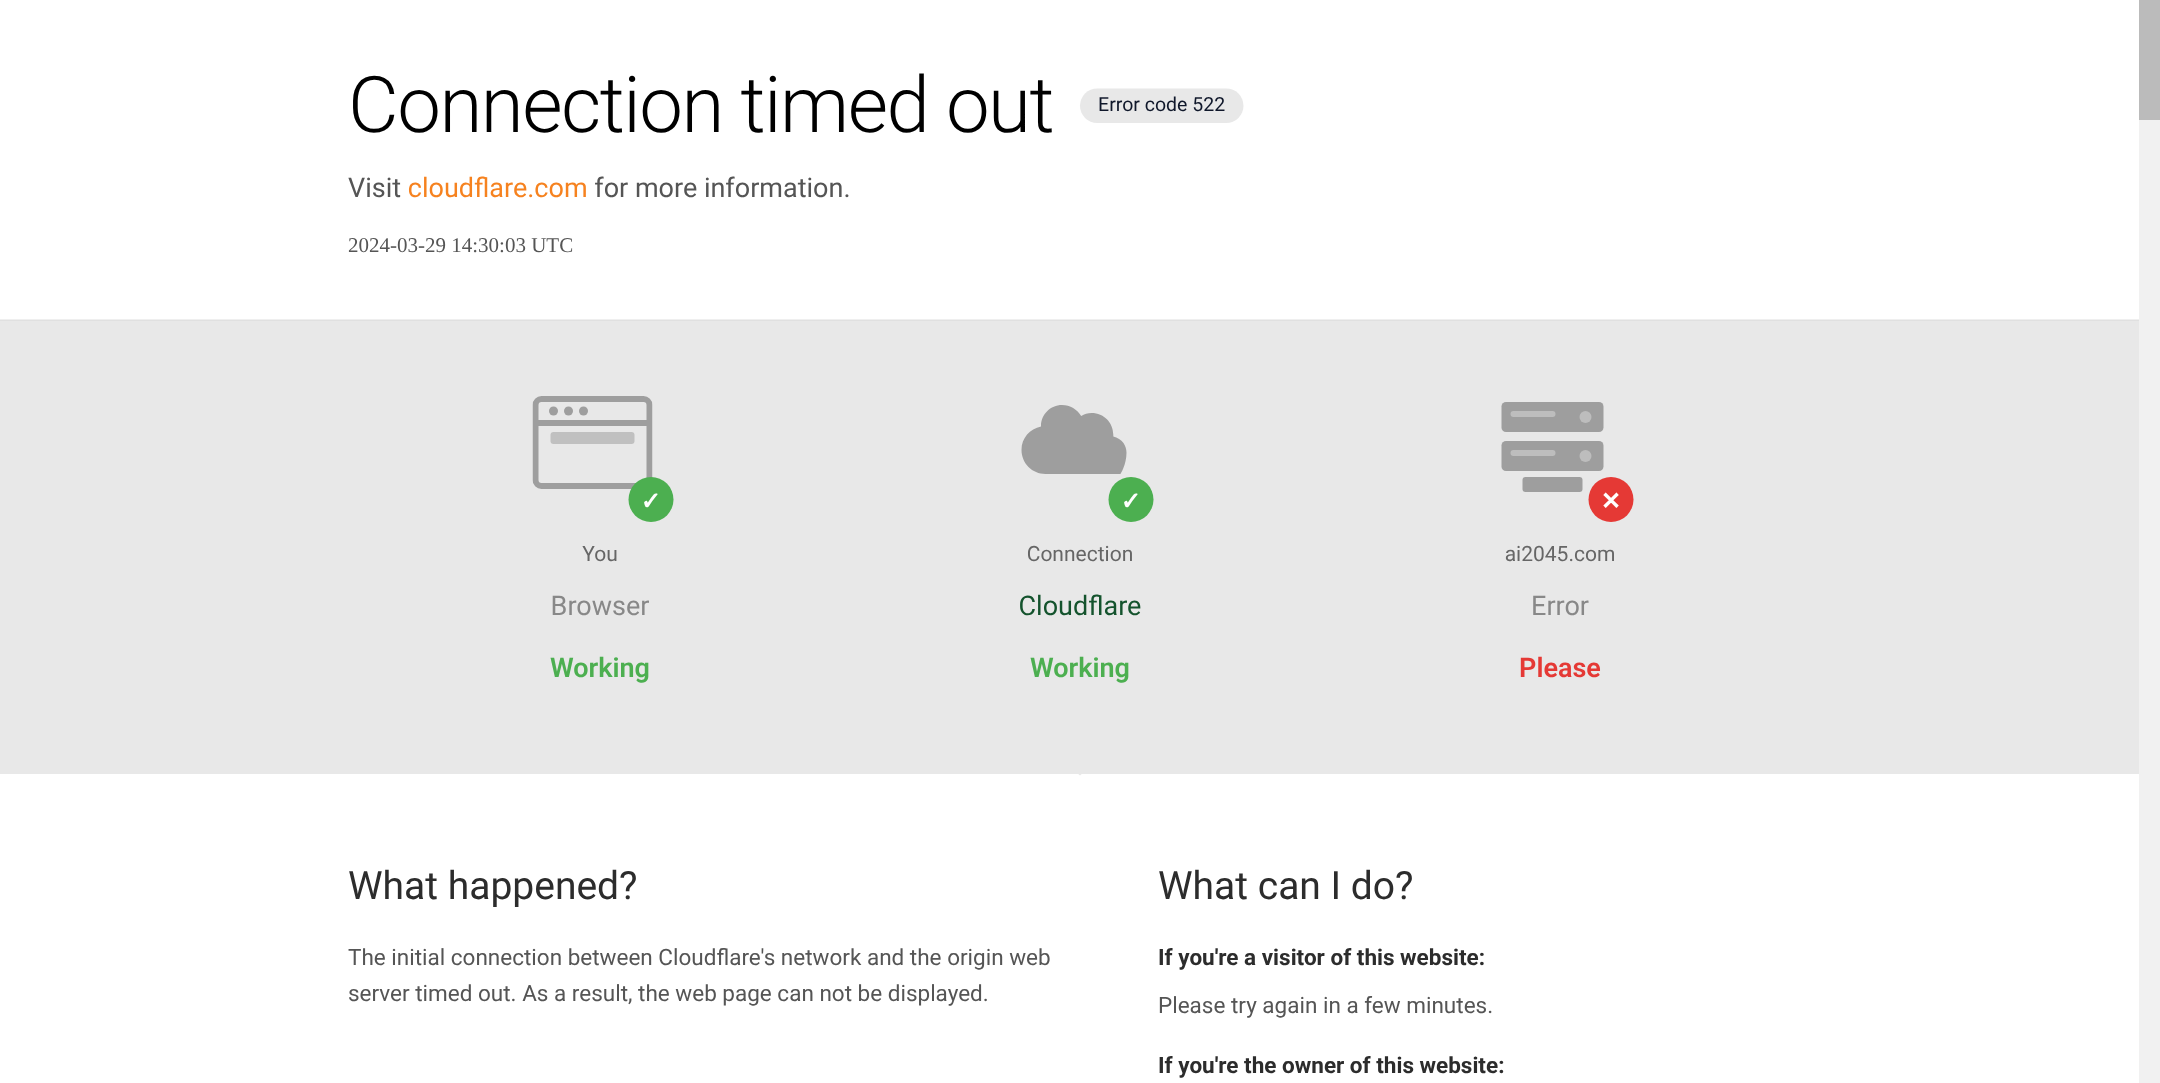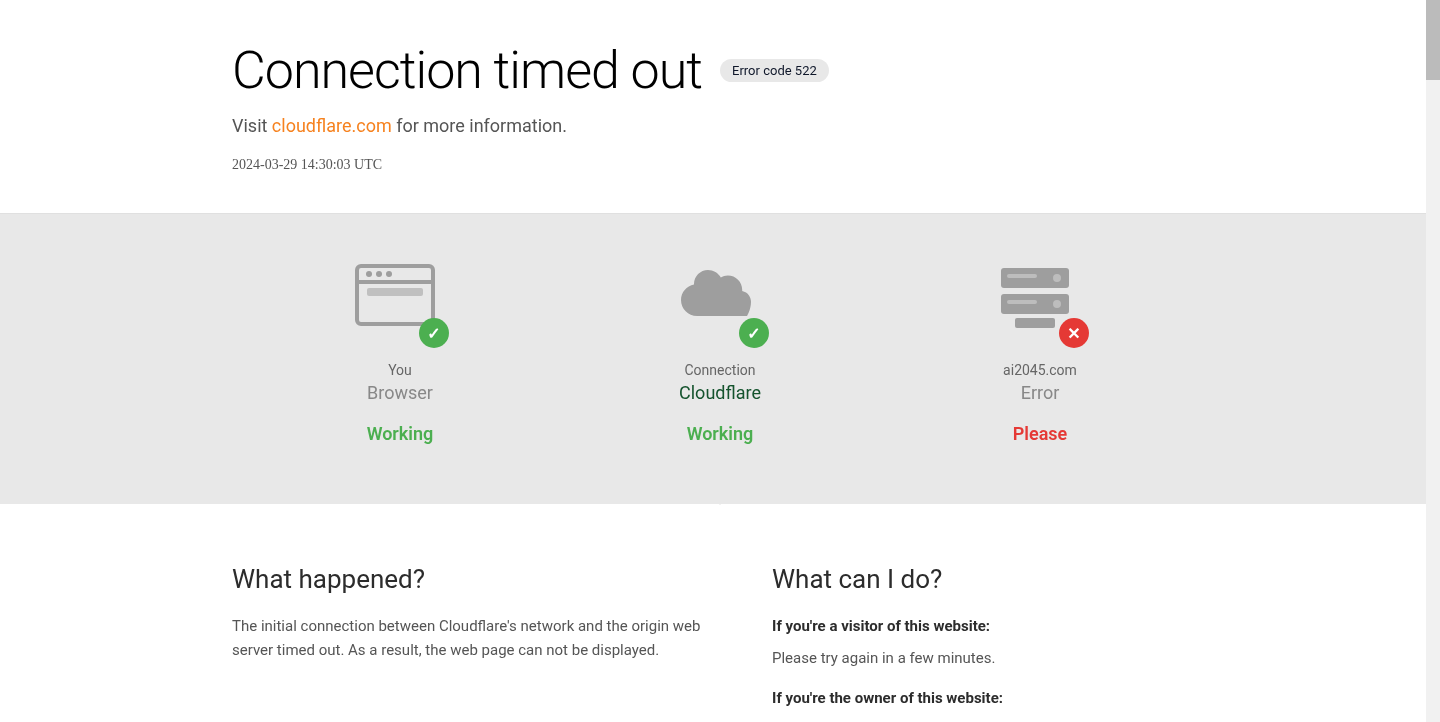--- a/index.html
+++ b/index.html
@@ -134,20 +134,21 @@
       font-size: 14px;
       color: #666;
       margin-bottom: 4px;
       text-align: center;
     }
 
     .item-name {
       font-size: 18px;
       color: #888;
       margin-bottom: 2px;
+      margin-top: 12px;
     }
 
     .item-name.blue {
       color: #14532d;
     }
 
     .item-status {
       font-size: 18px;
       font-weight: 600;
       margin-top: 18px;

